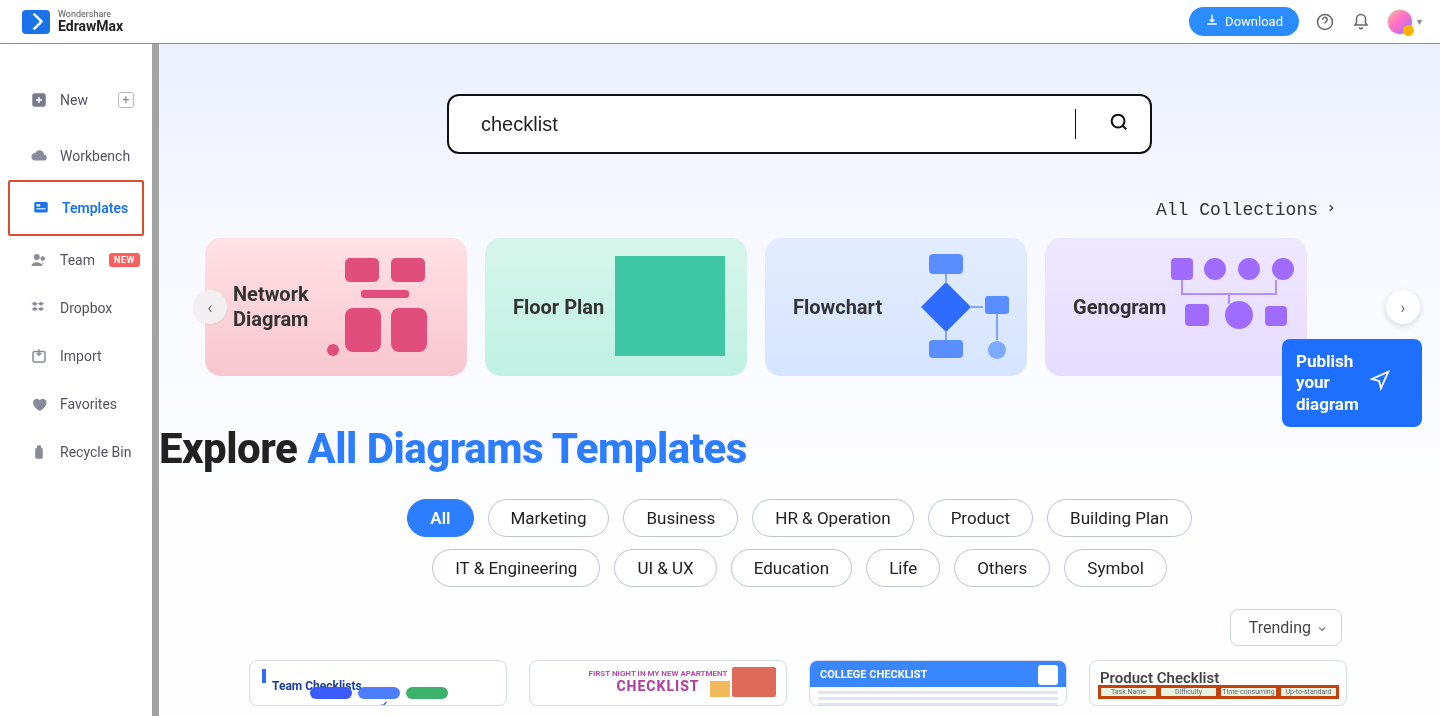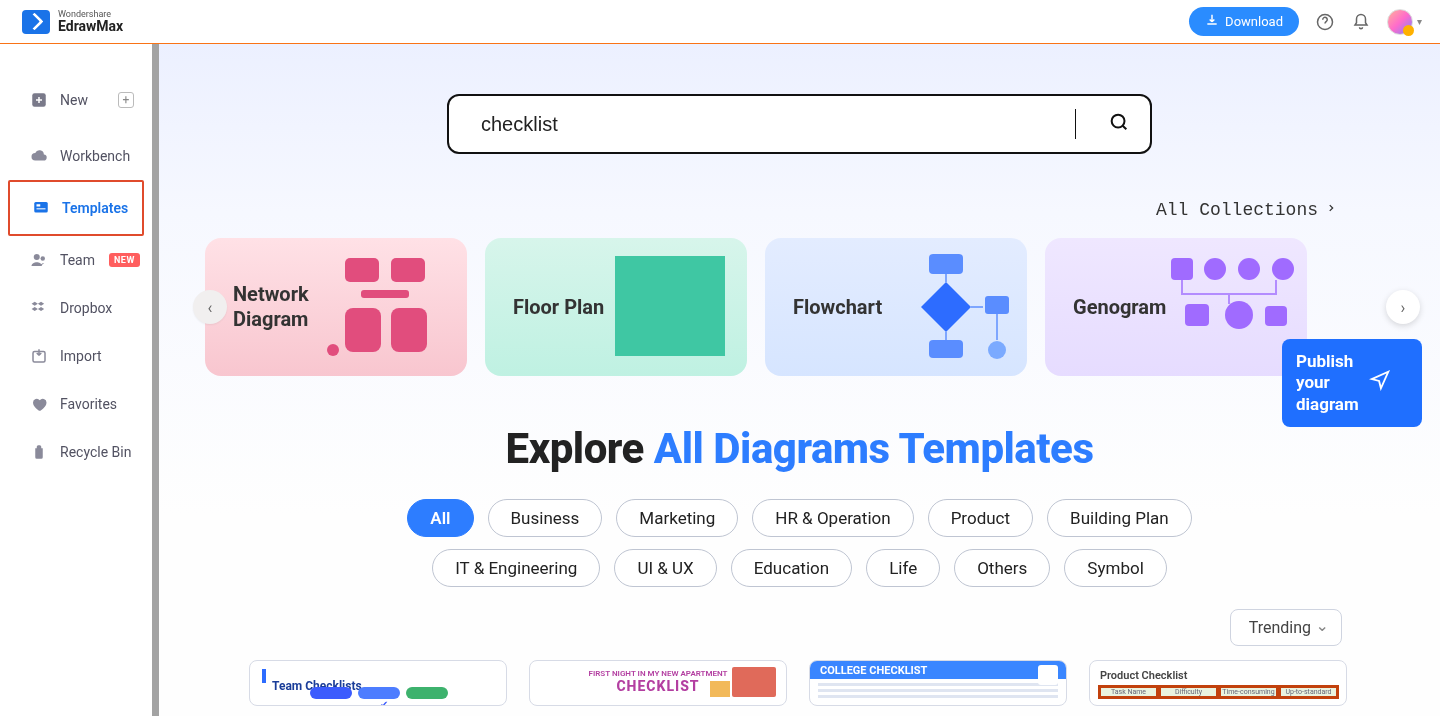--- a/index.html
+++ b/index.html
@@ -235,21 +235,20 @@
     padding: 12px 14px;
     display:flex; align-items:center; gap:10px;
     font-size: 17px; font-weight:700;
     line-height:1.25;
     cursor:pointer;
     z-index:5;
     margin-top:28px;
   }
   
   .explore-heading {
-    text-align:center;
     font-size: 42px;
     font-weight: 800;
     margin-top: 48px;
     letter-spacing: -0.5px;
   }
   .explore-heading .blue { color: #2d7dff; }
   
   .pills {
     display:flex; flex-wrap:wrap; justify-content:center;
     gap: 12px 14px;
@@ -308,26 +307,26 @@
   .rc1 .chips { position:absolute; left:60px; top:26px; display:flex; gap:6px;}
   .rc1 .chip { width:42px; height:12px; border-radius:6px;}
   .rc1 .chip.a{background:#3b5bfd;} .rc1 .chip.b{background:#4d7dff;} .rc1 .chip.c{background:#3db26d;}
   .rc1 .check{ position:absolute; left:130px; top:38px; color:#3b5bfd; font-size:10px;}
   .rc2 .hdr { text-align:center; font-size:8px; color:#b33fa1; font-weight:600;}
   .rc2 .big { text-align:center; font-size:14px; color:#b33fa1; font-weight:800; letter-spacing:1px;}
   .rc2 .hotel{ position:absolute; right:10px; top:6px; width:44px; height:30px;
     background: linear-gradient(#e06a5a,#e06a5a); border-radius:2px;}
   .rc2 .hotel::before{content:"";position:absolute;right:46px;top:14px;width:20px;height:16px;background:#f2b95a;}
   .rc3 { padding:0;}
-  .rc3 .strip{ height:18px; background:#3a86ff; color:#fff; font-weight:700; font-size:11px;
+  .rc3 .strip{ height:26px; background:#3a86ff; color:#fff; font-weight:700; font-size:11px;
     display:flex;align-items:center; padding-left:10px;}
   .rc3 .sheet{ position:absolute; right:8px; top:4px; width:20px; height:20px; background:#fff; border-radius:3px;}
   .rc3 .rows{ padding:4px 8px;}
   .rc3 .rows div{ height:3px; background:#dfe5f1; margin-bottom:3px;}
-  .rc4 .title{ font-size:11px; font-weight:600; color:#444; }
+  .rc4 .title{ font-size:15px; font-weight:600; color:#444; }
   .rc4 .tbl { position:absolute; top:24px; left:8px; right:8px; height:14px; display:flex;}
   .rc4 .tbl span{ flex:1; height:100%; border:3px solid #c2410c; margin-right:-1px; font-size:7px; text-align:center; background:#eaf3df; color:#667;}
   
   .illus-network rect, .illus-network circle { fill:#e14d7d; }
   .illus-floor rect { fill:#3fc7a3; }
   .illus-flow rect { fill:#5a8dff; }
   .illus-flow polygon { fill:#2d6cff; }
   .illus-flow circle { fill:#7baaff; }
   .illus-geno rect, .illus-geno circle { fill:#a06bff; }
 </style>
@@ -549,22 +548,22 @@
         <span>›</span>
       </div>
     </div>
 
     <h2 class="explore-heading">
       <span>Explore </span><span class="blue">All Diagrams Templates</span>
     </h2>
 
     <div class="pills" id="pills-container">
         <div class="pill active">All</div>
+        <div class="pill">Marketing</div>
         <div class="pill">Business</div>
-        <div class="pill">Marketing</div>
         <div class="pill">HR &amp; Operation</div>
         <div class="pill">Product</div>
         <div class="pill">Building Plan</div>
         <div class="pill">IT &amp; Engineering</div>
         <div class="pill">UI &amp; UX</div>
         <div class="pill">Education</div>
         <div class="pill">Life</div>
         <div class="pill">Others</div>
         <div class="pill">Symbol</div>
       </div>

